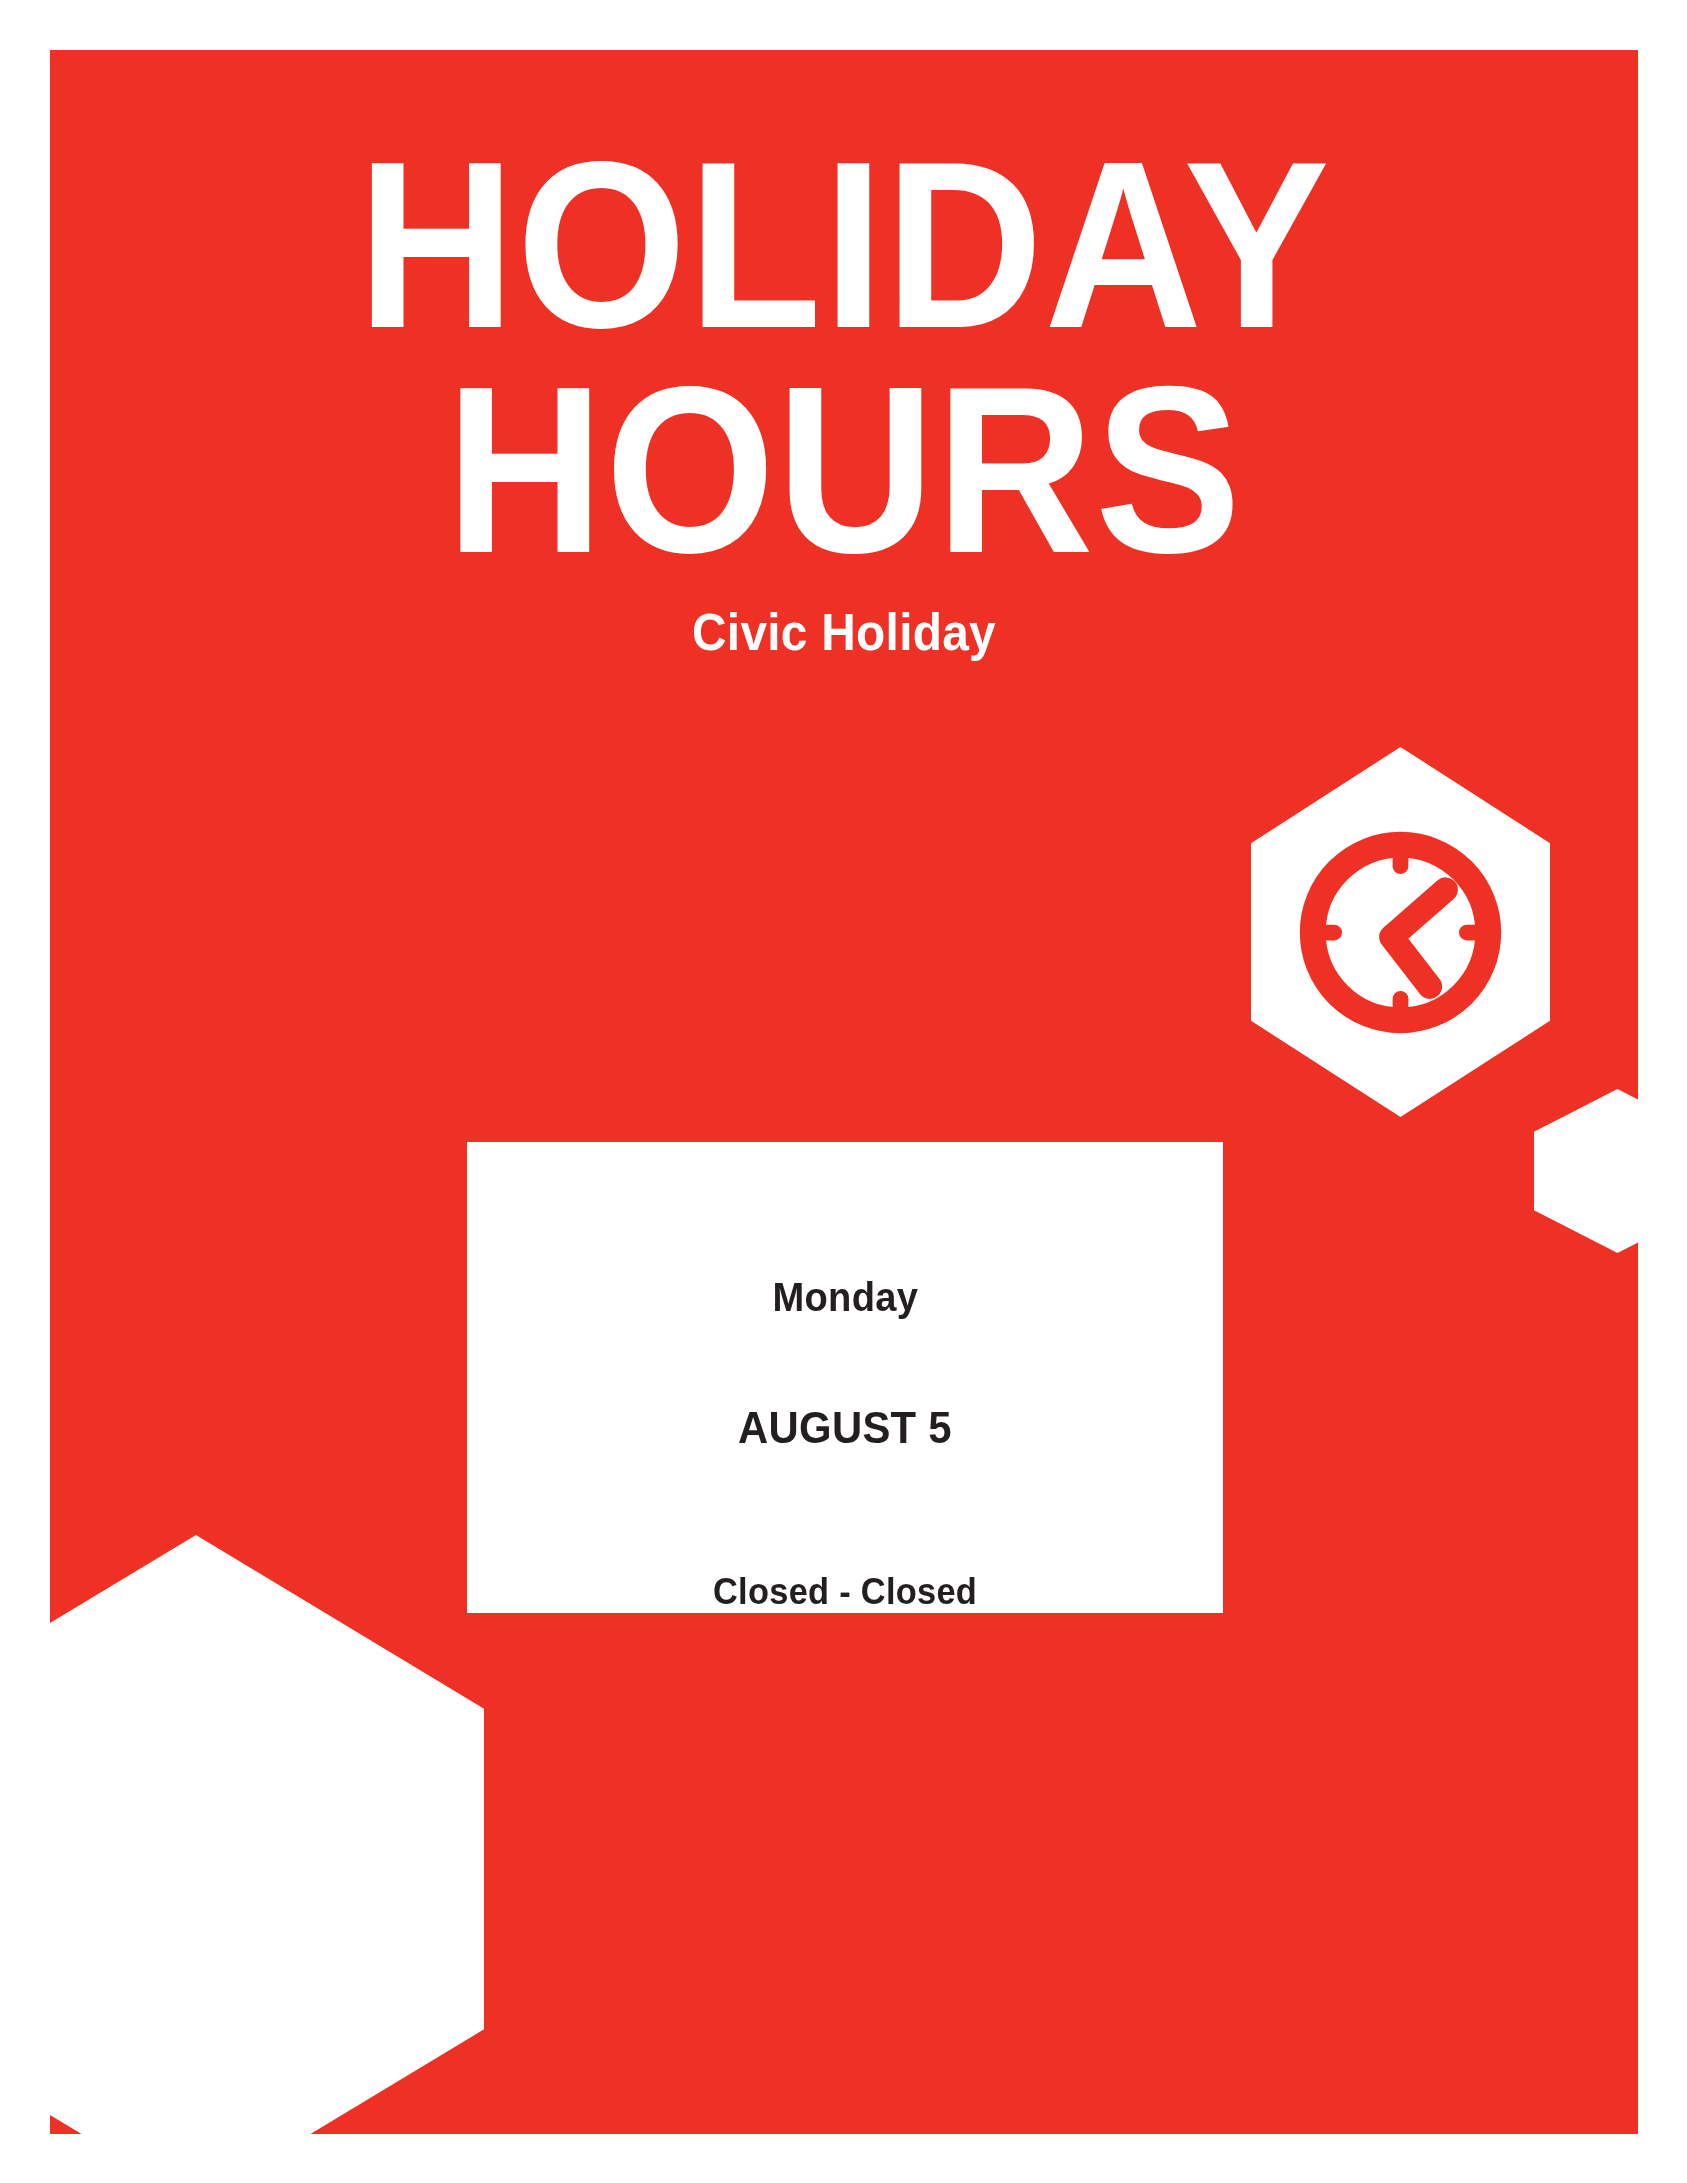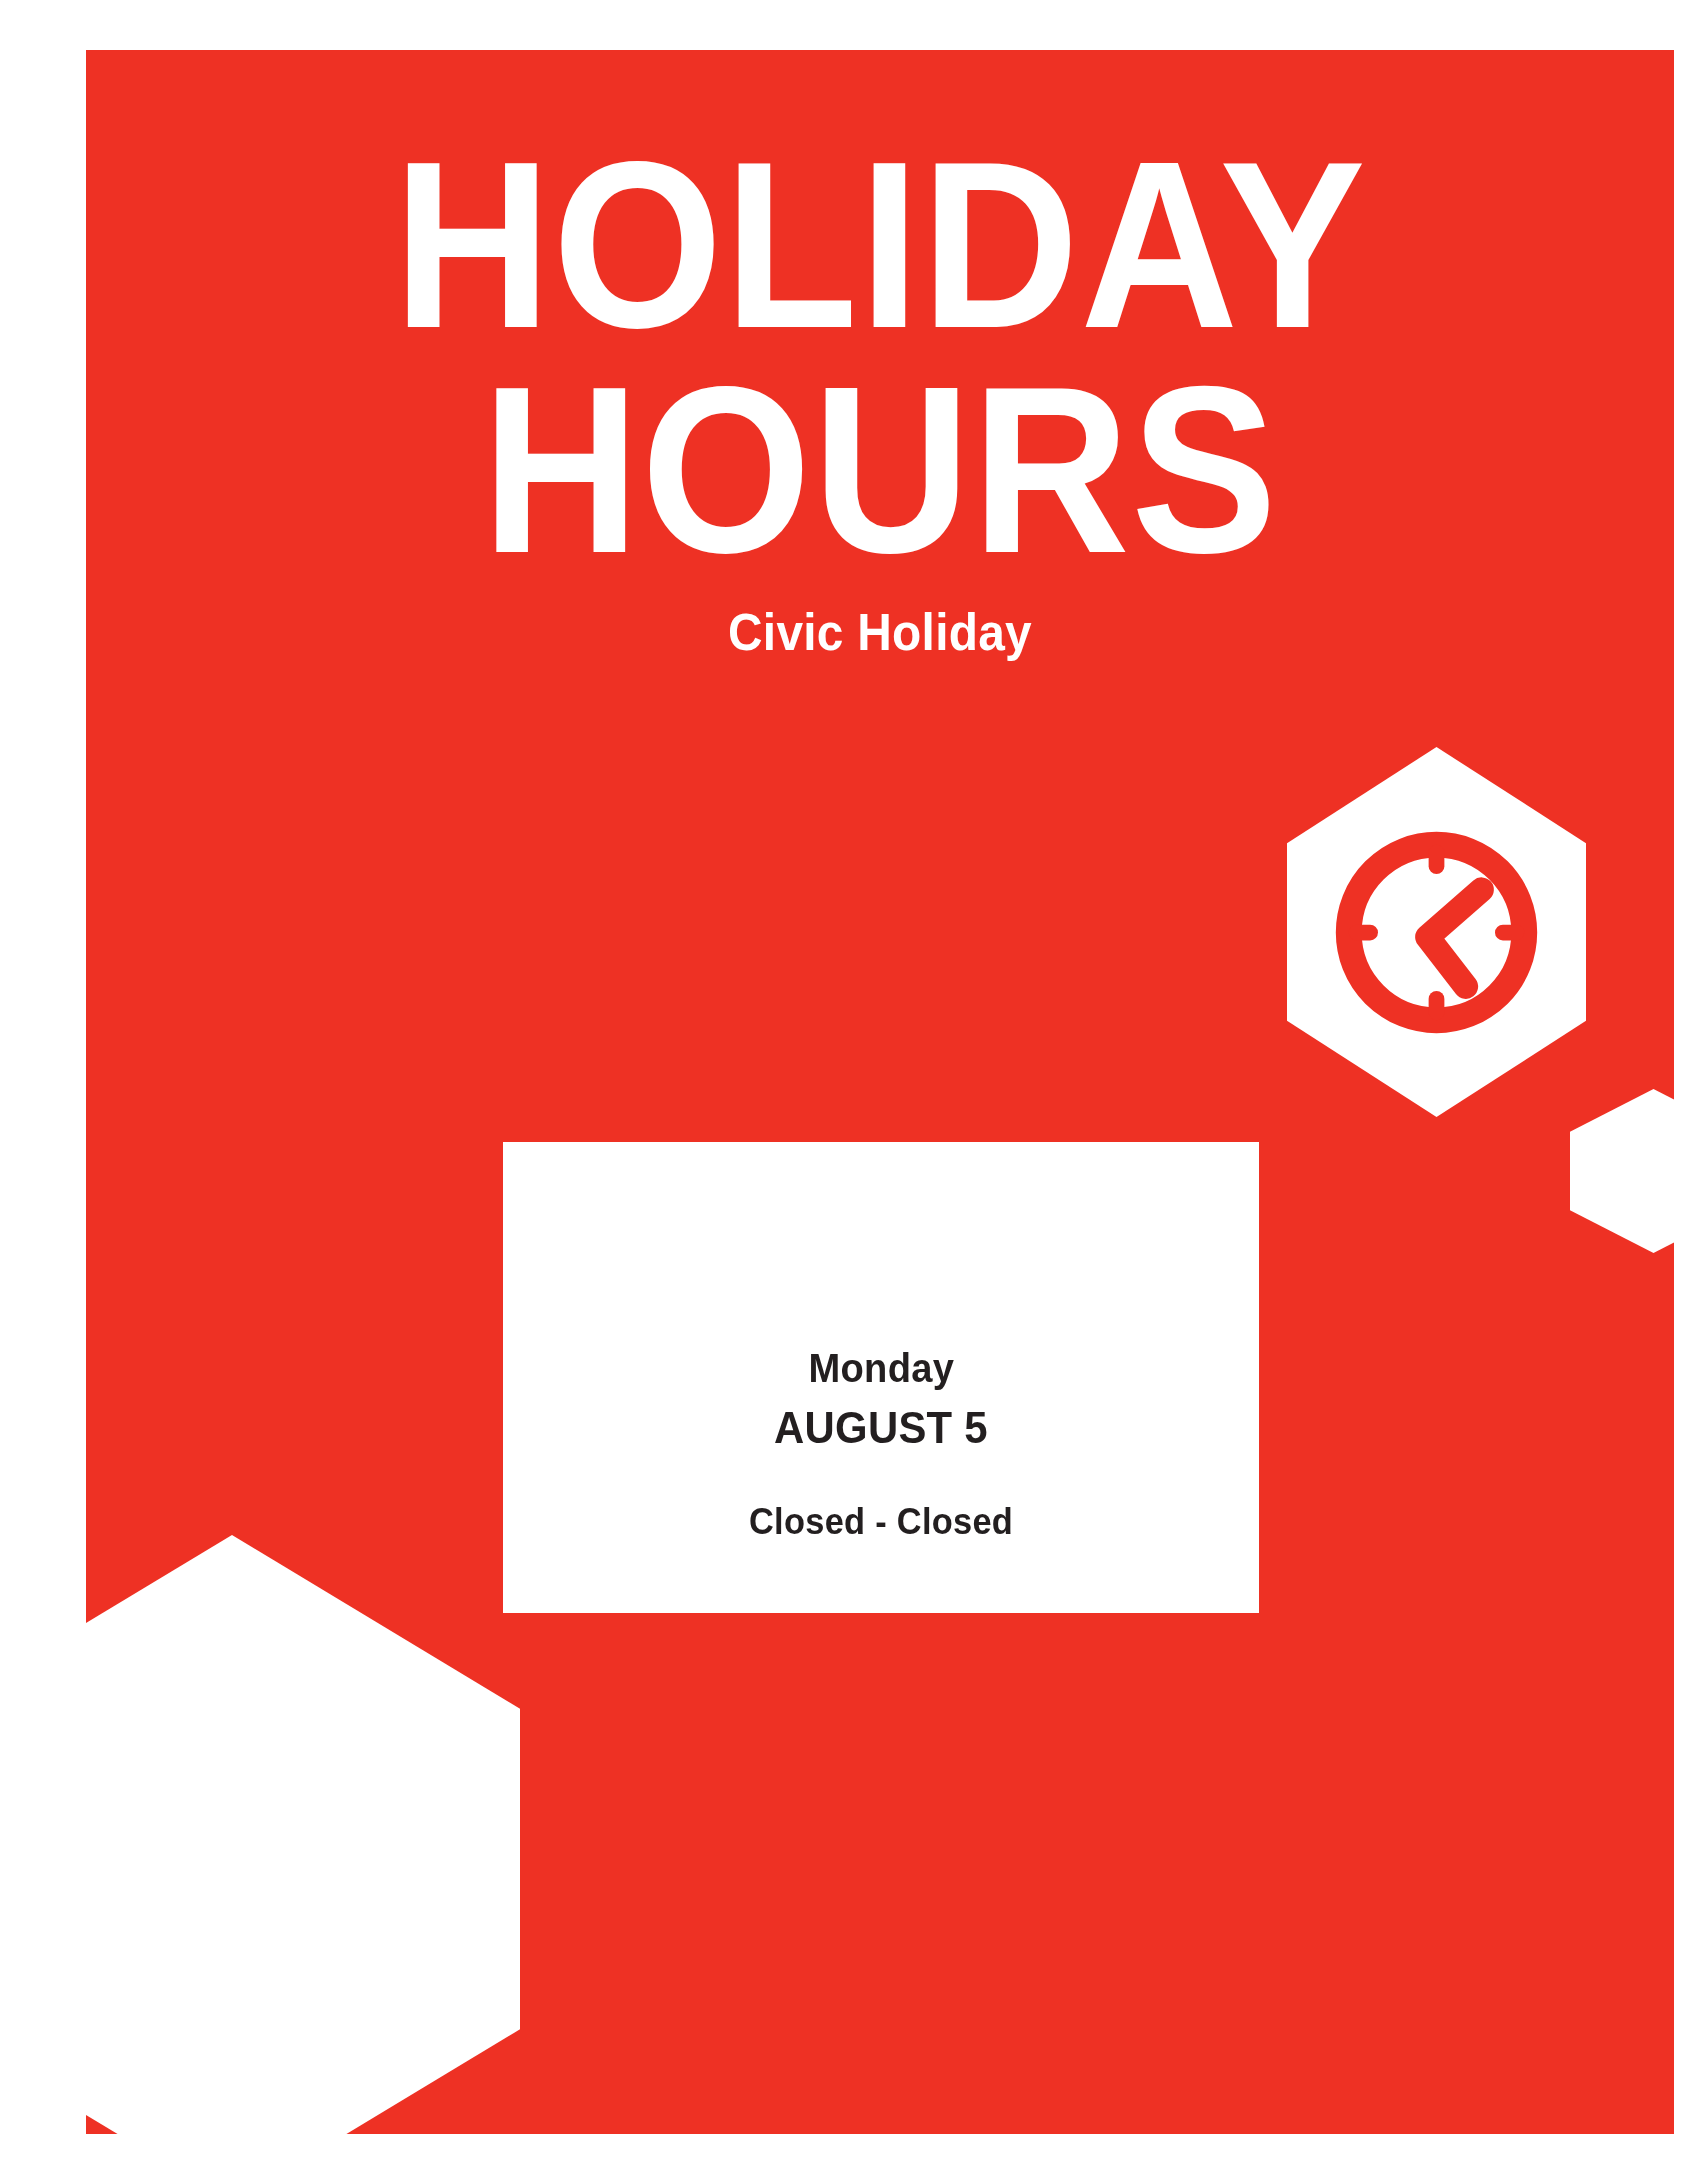--- a/index.html
+++ b/index.html
@@ -17,21 +17,20 @@
 
   
   #poster-panel {
     position: absolute;
     left: 50px;
     top: 50px;
     width: 1588px;
     height: 2084px;
     background: #ee3124;
     overflow: hidden;
-    margin-left: 36px;
   }
 
   
   #headline-block {
     position: absolute;
     left: 0;
     top: 0;
     width: 1588px;
     text-align: center;
   }
@@ -112,21 +111,21 @@
   #info-card {
     position: absolute;
     left: 417px;
     top: 1092px;
     width: 756px;
     height: 471px;
     background: #ffffff;
     display: flex;
     flex-direction: column;
     align-items: center;
-    justify-content: center;
+    justify-content: space-between;
     box-sizing: border-box;
     padding-top: 132px;
   }
   #info-card-day {
     color: #231f20;
     font-family: "Liberation Sans", sans-serif;
     font-weight: 700;
     font-size: 41px;
     line-height: 46px;
     letter-spacing: 0.3px;

